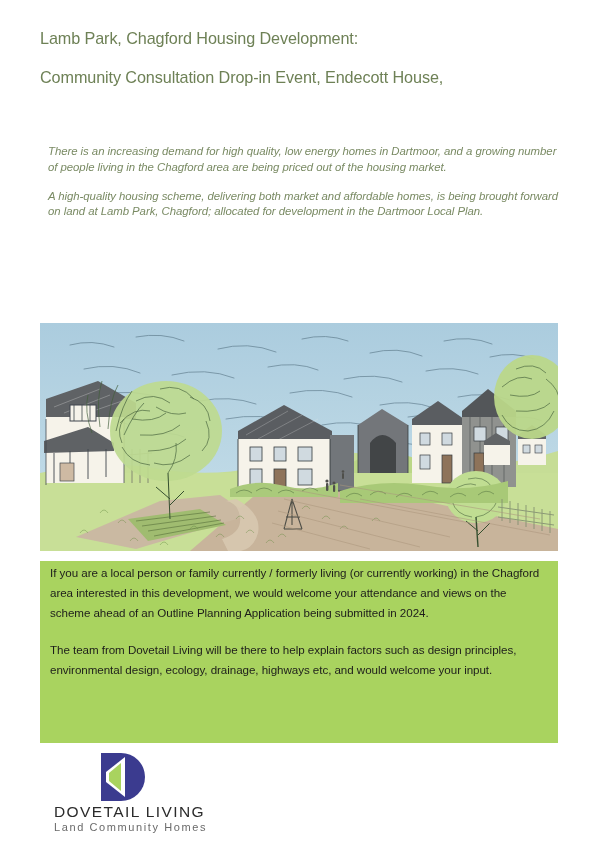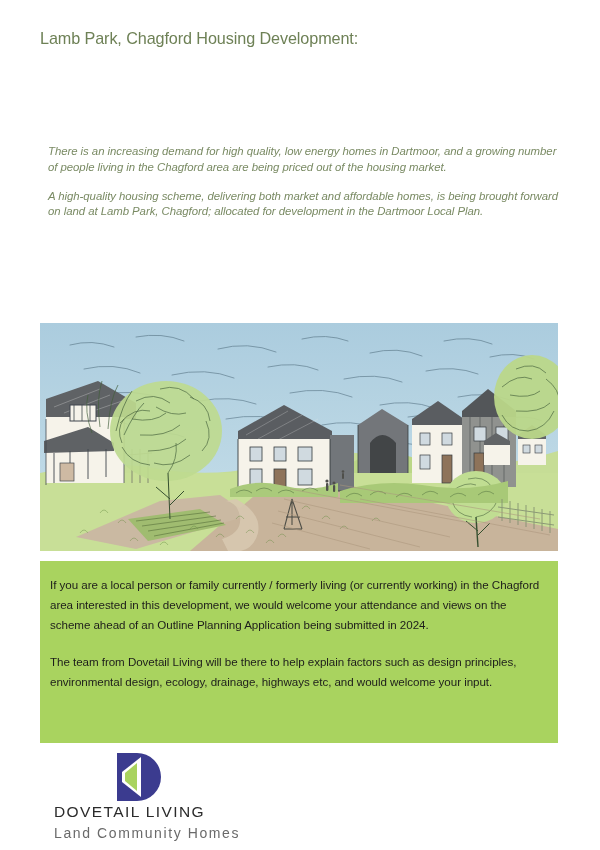--- a/index.html
+++ b/index.html
@@ -73,21 +73,21 @@
 
   
   .callout {
     position: absolute;
     left: 40px;
     top: 561px;
     width: 518px;
     height: 182px;
     background: #a9d35f;
     box-sizing: border-box;
-    padding: 14px 16px 0 10px;
+    padding: 2px 16px 0 10px;
   }
   .callout p {
     margin: 0 0 17px 0;
     color: #1d1d1b;
     font-size: 11.6px;
     line-height: 1.72;
     letter-spacing: -0.05px;
   }
   .callout p:last-child { margin-bottom: 16px; }
 
@@ -104,34 +104,34 @@
   .logo-text { margin-left: 16px; }
   .logo-title {
     color: #2b2b2b;
     font-size: 15.5px;
     letter-spacing: 1.4px;
     line-height: 1.1;
     font-weight: 400;
   }
   .logo-sub {
     color: #6a6a6a;
-    font-size: 14px;
+    font-size: 11px;
     letter-spacing: 1.6px;
     line-height: 1.1;
-    margin-top: 5px;
     font-weight: 400;
   }
 </style>
 </head>
 <body>
 
 <div class="page">
 
   <div class="heading">
     <div class="heading-line">Lamb Park, Chagford Housing Development:</div>
+    <div class="heading-line">Community Consultation Drop-in Event, Endecott House,</div>
   </div>
 
   <div class="intro">
     <p>There is an increasing demand for high quality, low energy homes in Dartmoor, and a growing number of people living in the Chagford area are being priced out of the housing market.</p>
     <p class="tight">A high-quality housing scheme, delivering both market and affordable homes, is being brought forward on land at Lamb Park, Chagford; allocated for development in the Dartmoor Local Plan.</p>
   </div>
 
   <div class="illustration">
     <svg width="518" height="228" viewBox="0 0 518 228" xmlns="http://www.w3.org/2000/svg">
       <defs>

